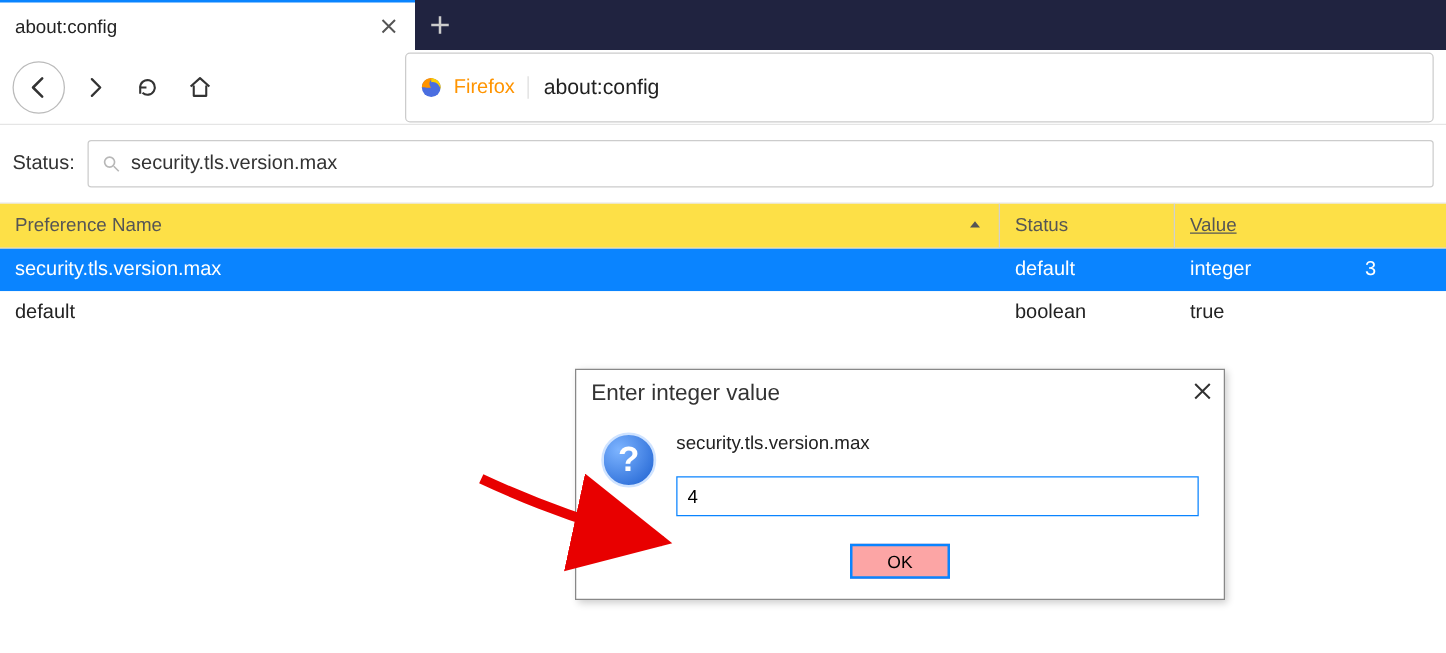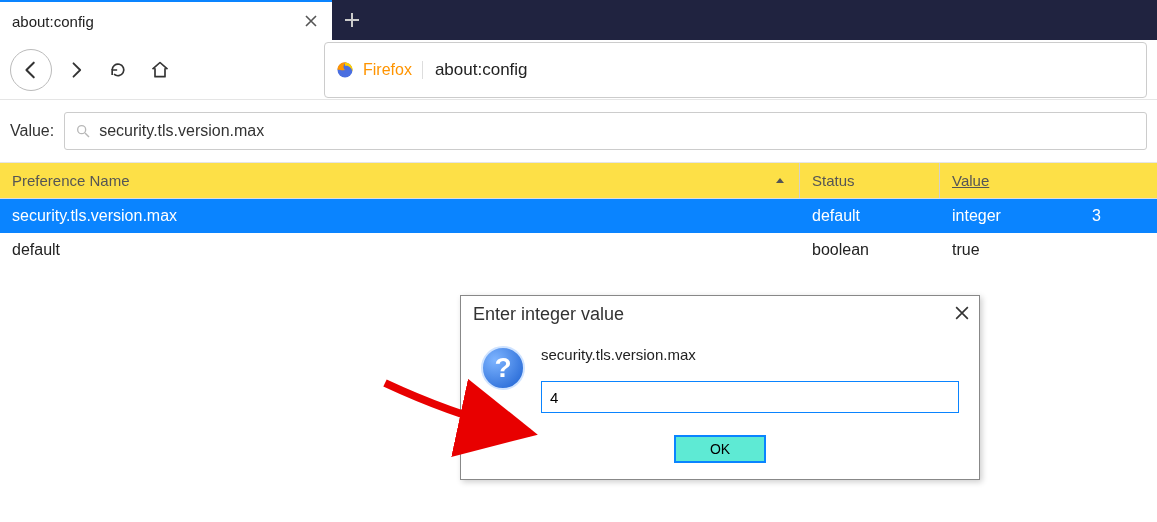--- a/index.html
+++ b/index.html
@@ -151,22 +151,22 @@
       border: 1px solid #0a84ff;
       padding: 0 8px;
       font-size: 15px;
       outline:none;
     }
     .dlg-actions {
       display:flex; justify-content:center; gap:14px;
       padding: 14px 0 16px;
     }
     .dlg-btn {
-      width: 92px; height: 28px;
-      background:#5eead4;
+      width: 80px; height: 28px;
+      background:#fca5a5;
       border:1px solid #adadad;
       font-size:14px;
       cursor:pointer;
     }
     .dlg-btn.primary { border:2px solid #0a84ff;}
     
     .arrow {
       position:absolute;
       left: 380px;
       top: 378px;
@@ -221,21 +221,21 @@
           <path d="M3 12 C3 6 8 2 14 3 C10 5 9 9 12 12 C7 13 5 11 3 12 Z" fill="#ff9400"></path>
           <path d="M12 3 C18 3 22 8 21 14 C20 9 16 6 12 7 Z" fill="#ffcf00"></path>
         </svg>
     </span>
     <span class="ff-label">Firefox</span>
     <span class="url-text">about:config</span>
   </div>
 </div>
 
 <div class="searchrow">
-  <label>Value:</label>
+  <label>Status:</label>
   <div class="searchbox">
     <svg width="16" height="16" viewBox="0 0 24 24">
         <circle cx="10" cy="10" r="6" stroke="#888" stroke-width="2" fill="none"></circle>
         <path d="M15 15 L21 21" stroke="#888" stroke-width="2"></path>
       </svg>
     <span class="sval">security.tls.version.max</span>
   </div>
 </div>
 
 <div class="thead">

